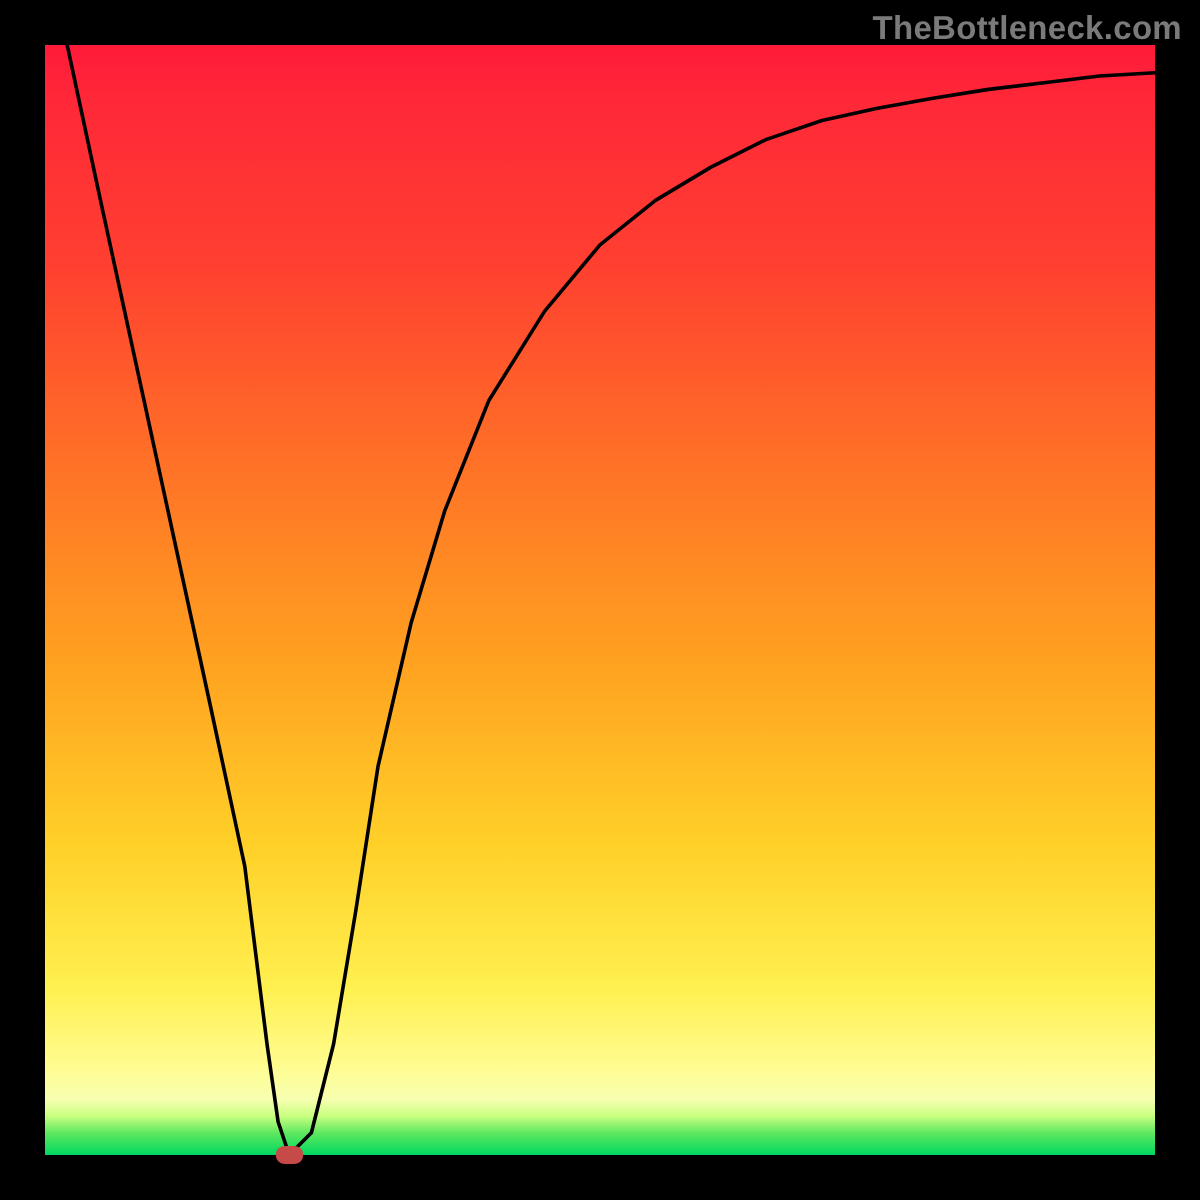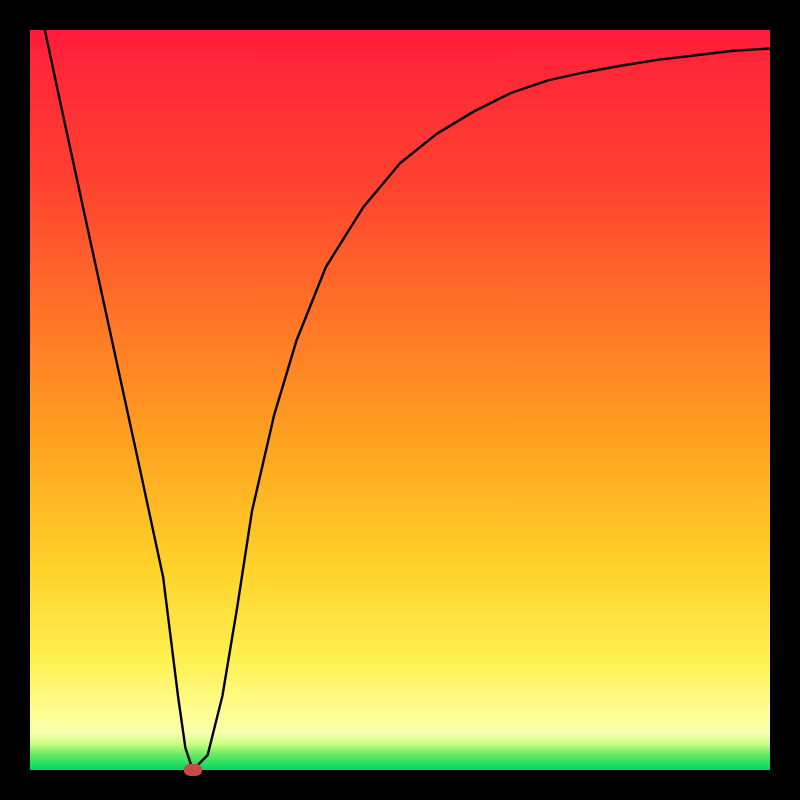--- a/index.html
+++ b/index.html
@@ -62,20 +62,21 @@
     height: 12px;
     border-radius: 6px / 5px;
     background: #c54a48;
     transform: translate(-50%, -50%);
   }
 </style>
 </head>
 <body>
 
 <div class="frame">
+  <div class="watermark">TheBottleneck.com</div>
 
   <div class="plot-area">
     <svg class="curve" viewBox="0 0 740 740" preserveAspectRatio="none">
       <path id="curve-path" fill="none" stroke="#000" stroke-width="2.4" stroke-linejoin="round" stroke-linecap="round" d="M14.8 0.0 L37.0 103.6 L74.0 273.8 L111.0 444.0 L133.2 547.6 L148.0 666.0 L155.4 717.8 L162.8 740.0 L177.6 725.2 L192.4 666.0 L207.2 577.2 L222.0 481.0 L244.2 384.8 L266.4 310.8 L296.0 236.8 L333.0 177.6 L370.0 133.2 L407.0 103.6 L444.0 81.4 L481.0 62.9 L518.0 50.3 L555.0 42.2 L592.0 35.5 L629.0 29.6 L666.0 25.2 L703.0 20.7 L740.0 18.5"></path>
     </svg>
     <div id="marker" class="marker" style="left: 162.8px; top: 740px; background: rgb(197, 74, 72);"></div>
   </div>
 </div>
 
 </body></html>

